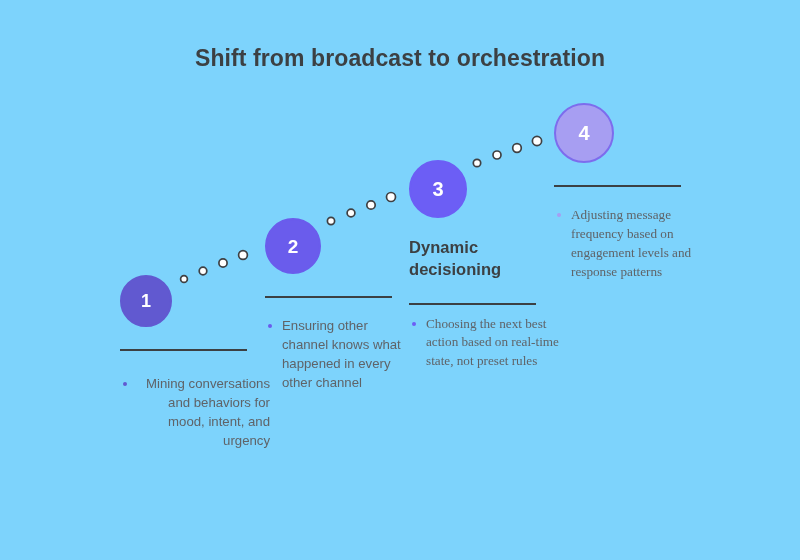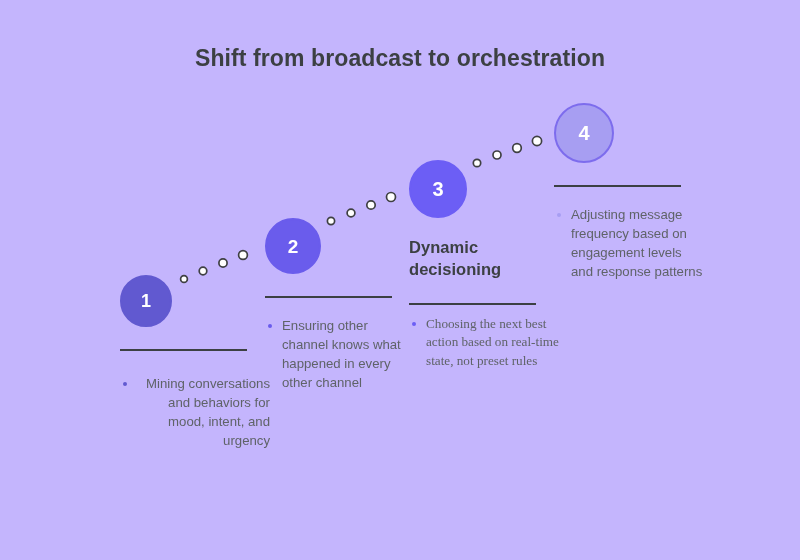--- a/index.html
+++ b/index.html
@@ -10,21 +10,21 @@
     width: 800px;
     height: 560px;
     background: #ffffff;
     font-family: "Liberation Sans", sans-serif;
     overflow: hidden;
   }
   #canvas {
     position: relative;
     width: 800px;
     height: 560px;
-    background: #c4b5fd;
+    background: #7dd3fc;
   }
 
   
   #page-title {
     position: absolute;
     left: 0;
     top: 45px;
     width: 800px;
     text-align: center;
     font-size: 23px;
@@ -145,18 +145,18 @@
     <ul class="step-bullets" style="margin-top: 10px; font-family: Liberation Serif, serif; --bullet-color: #6c5ef5;">
       <li class="step-bullet" style="color: rgb(95, 99, 104);">Choosing the next best action based on real-time state, not preset rules</li>
     </ul>
   </div>
 
   <div class="step" style="left:554px; top:103px;">
     <div class="step-circle" style="width: 60px; height: 60px; background: rgb(167, 158, 242); border: 2px solid rgb(125, 108, 237); font-size: 20px;">
       <span>4</span>
     </div>
     <div class="step-rule" style="margin-top: 22px; background: rgb(60, 64, 67);"></div>
-    <ul class="step-bullets" style="margin-top: 19px; --bullet-color: #a79ef2;">
+    <ul class="step-bullets" style="margin-top: 19px; font-family: Liberation Serif, serif; --bullet-color: #a79ef2;">
       <li class="step-bullet" style="color: rgb(95, 99, 104);">Adjusting message frequency based on engagement levels and response patterns</li>
     </ul>
   </div>
 
 </div>
 
 </body></html>

